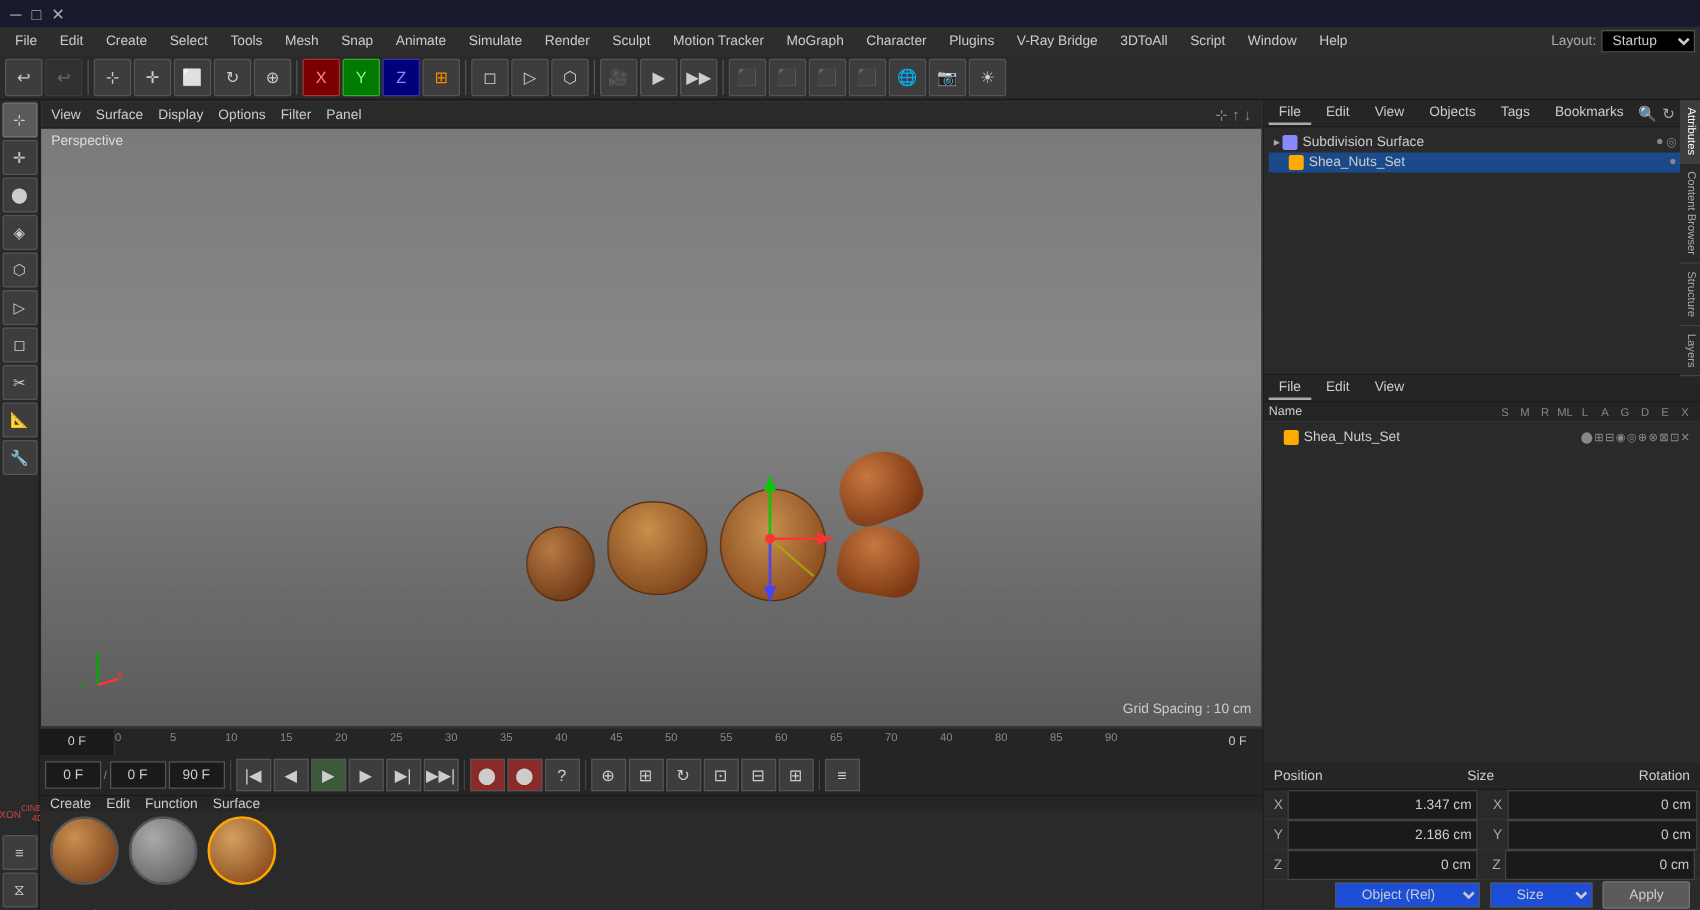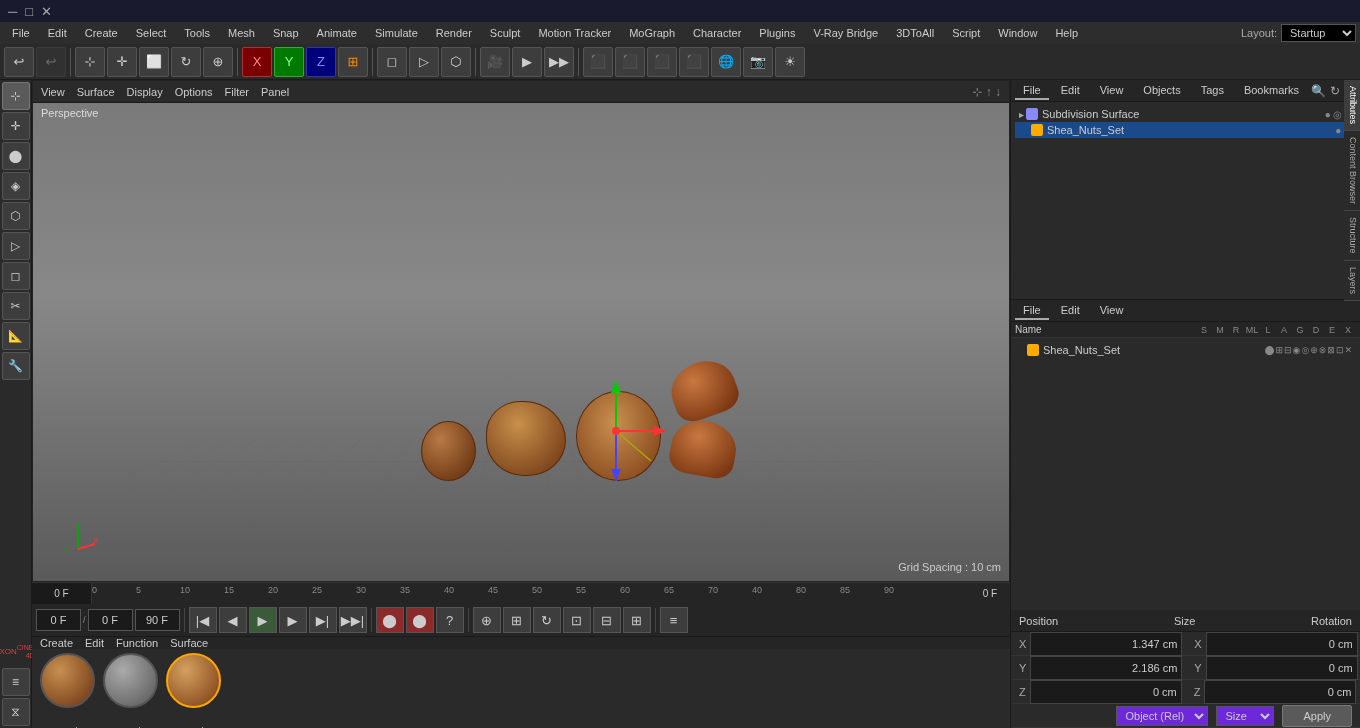--- a/index.html
+++ b/index.html
@@ -211,22 +211,22 @@
     .coord-field {
       flex: 1; background: #1a1a1a; border: 1px solid #444; color: #ccc;
       height: 24px; padding: 0 4px; font-size: 11px; text-align: right;
     }
 
     .apply-btn {
       background: #5a5a5a; border: 1px solid #777; color: #ccc;
       padding: 4px 20px; cursor: pointer; font-size: 11px; border-radius: 2px;
     }
     .obj-mode-select {
-      background: #6d28d9; border: 1px solid #555; color: #ccc;
-      padding: 2px 4px; font-size: 11px;
+      background: #1d4ed8; border: 1px solid #555; color: #ccc;
+      padding: 2px 16px; font-size: 11px;
     }
 
     
     #vert-side-tabs {
       position: fixed; right: 0; top: 80px;
       display: flex; flex-direction: column;
       background: #282828;
       z-index: 100;
     }
 

